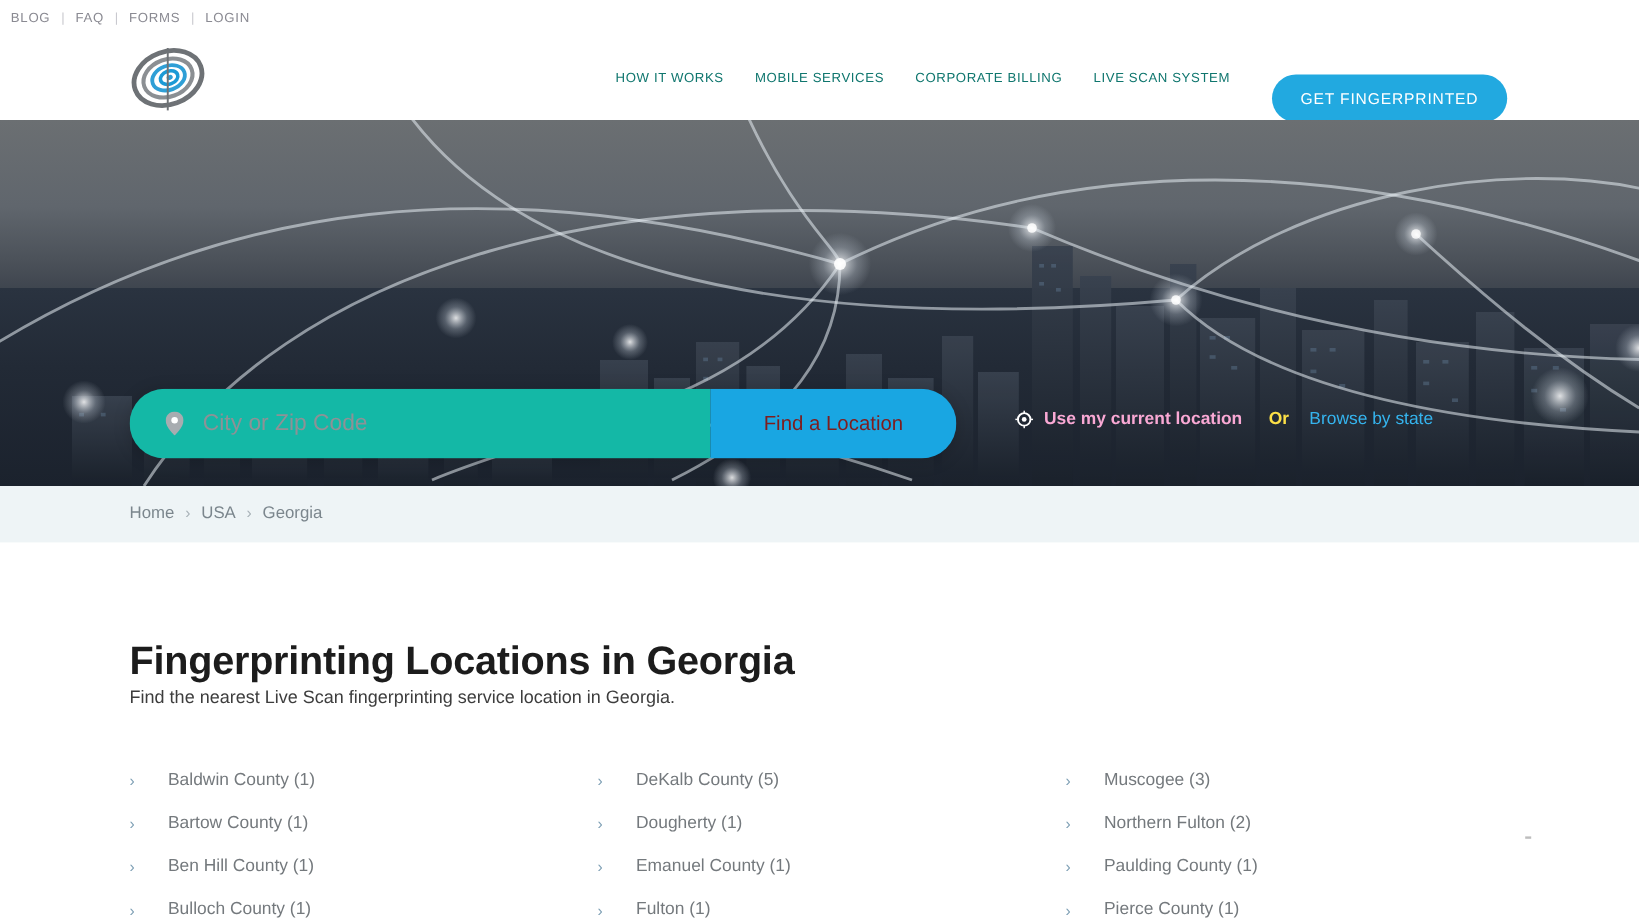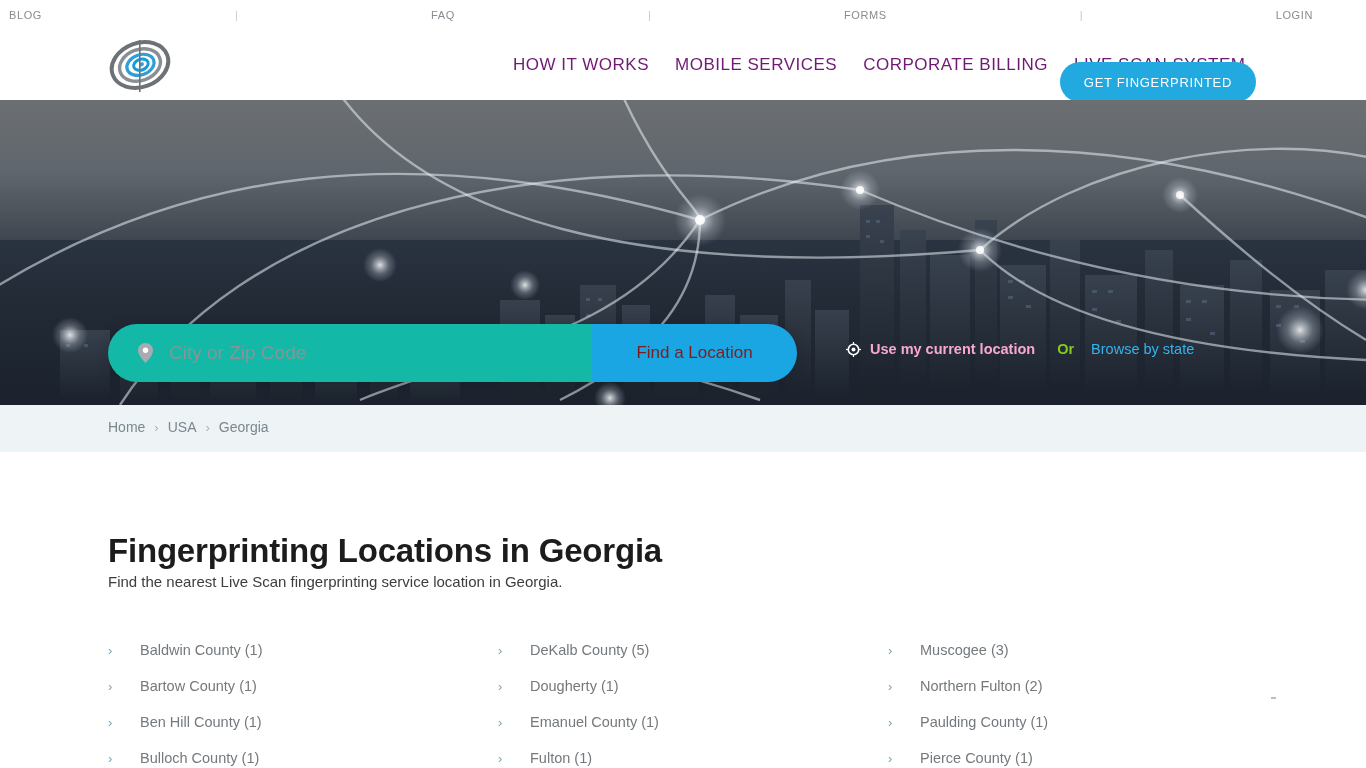--- a/index.html
+++ b/index.html
@@ -8,22 +8,22 @@
     overflow: hidden;
     background: #ffffff;
     font-family: "Liberation Sans", sans-serif;
     -webkit-font-smoothing: antialiased;
   }
   .page { position: relative; width: 1366px; height: 768px; }
 
   
   .utility-bar {
     position: absolute; top: 0; left: 0; width: 1366px; height: 30px;
-    display: flex; justify-content: space-between; align-items: center;
-    padding-right: 44px;
+    display: flex; justify-content: flex-start; align-items: center;
+    padding-right: 110px;
     background: #ffffff;
   }
   .utility-link {
     font-size: 11px; letter-spacing: .6px; color: #8a8a92;
     text-decoration: none; padding: 0 9px; line-height: 30px;
   }
   .utility-sep { color: #c9c9cf; font-size: 11px; }
 
   
   .header {
@@ -45,21 +45,21 @@
   .logo-bottom {
     font-size: 15.5px; color: #5c6066; letter-spacing: 7.2px;
     line-height: 17px; font-weight: normal;
   }
 
   .main-nav {
     position: absolute; left: 500px; top: 0; height: 70px;
     display: flex; align-items: center; gap: 0;
   }
   .nav-item {
-    font-size: 17px; letter-spacing: .5px; color: #701a75;
+    font-size: 11px; letter-spacing: .5px; color: #0f766e;
     text-decoration: none; padding: 0 13px; white-space: nowrap;
   }
   .cta-button {
     position: absolute; right: 110px; top: 32px;
     height: 40px; padding: 0 24px;
     background: #22a9e0; color: #ffffff;
     border: none; border-radius: 20px;
     font-family: "Liberation Sans", sans-serif;
     font-size: 13px; letter-spacing: .7px;
     display: flex; align-items: center; justify-content: center;
@@ -126,21 +126,21 @@
     position: absolute; left: 846px; top: 241px;
     display: flex; align-items: center;
     font-size: 14.5px; color: #ffffff;
   }
   .locate-btn {
     display: flex; align-items: center; gap: 9px;
     color: #f9a8d4; text-decoration: none; white-space: nowrap;
     font-weight: bold;
   }
   .crosshair { width: 15px; height: 15px; flex: 0 0 15px; }
-  .or-text { margin: 0 17px 0 22px; color: #84cc16; font-weight: bold; }
+  .or-text { margin: 0 17px 0 22px; color: #fde047; font-weight: bold; }
   .browse-link { color: #35b4ee; text-decoration: none; white-space: nowrap; }
 
   
   .content { position: absolute; top: 452px; left: 0; width: 1366px; }
   .page-title {
     position: absolute; left: 108px; top: 80px;
     font-size: 33px; font-weight: bold; color: #1c1c1c;
     letter-spacing: -.2px; white-space: nowrap;
   }
   .page-subtitle {

